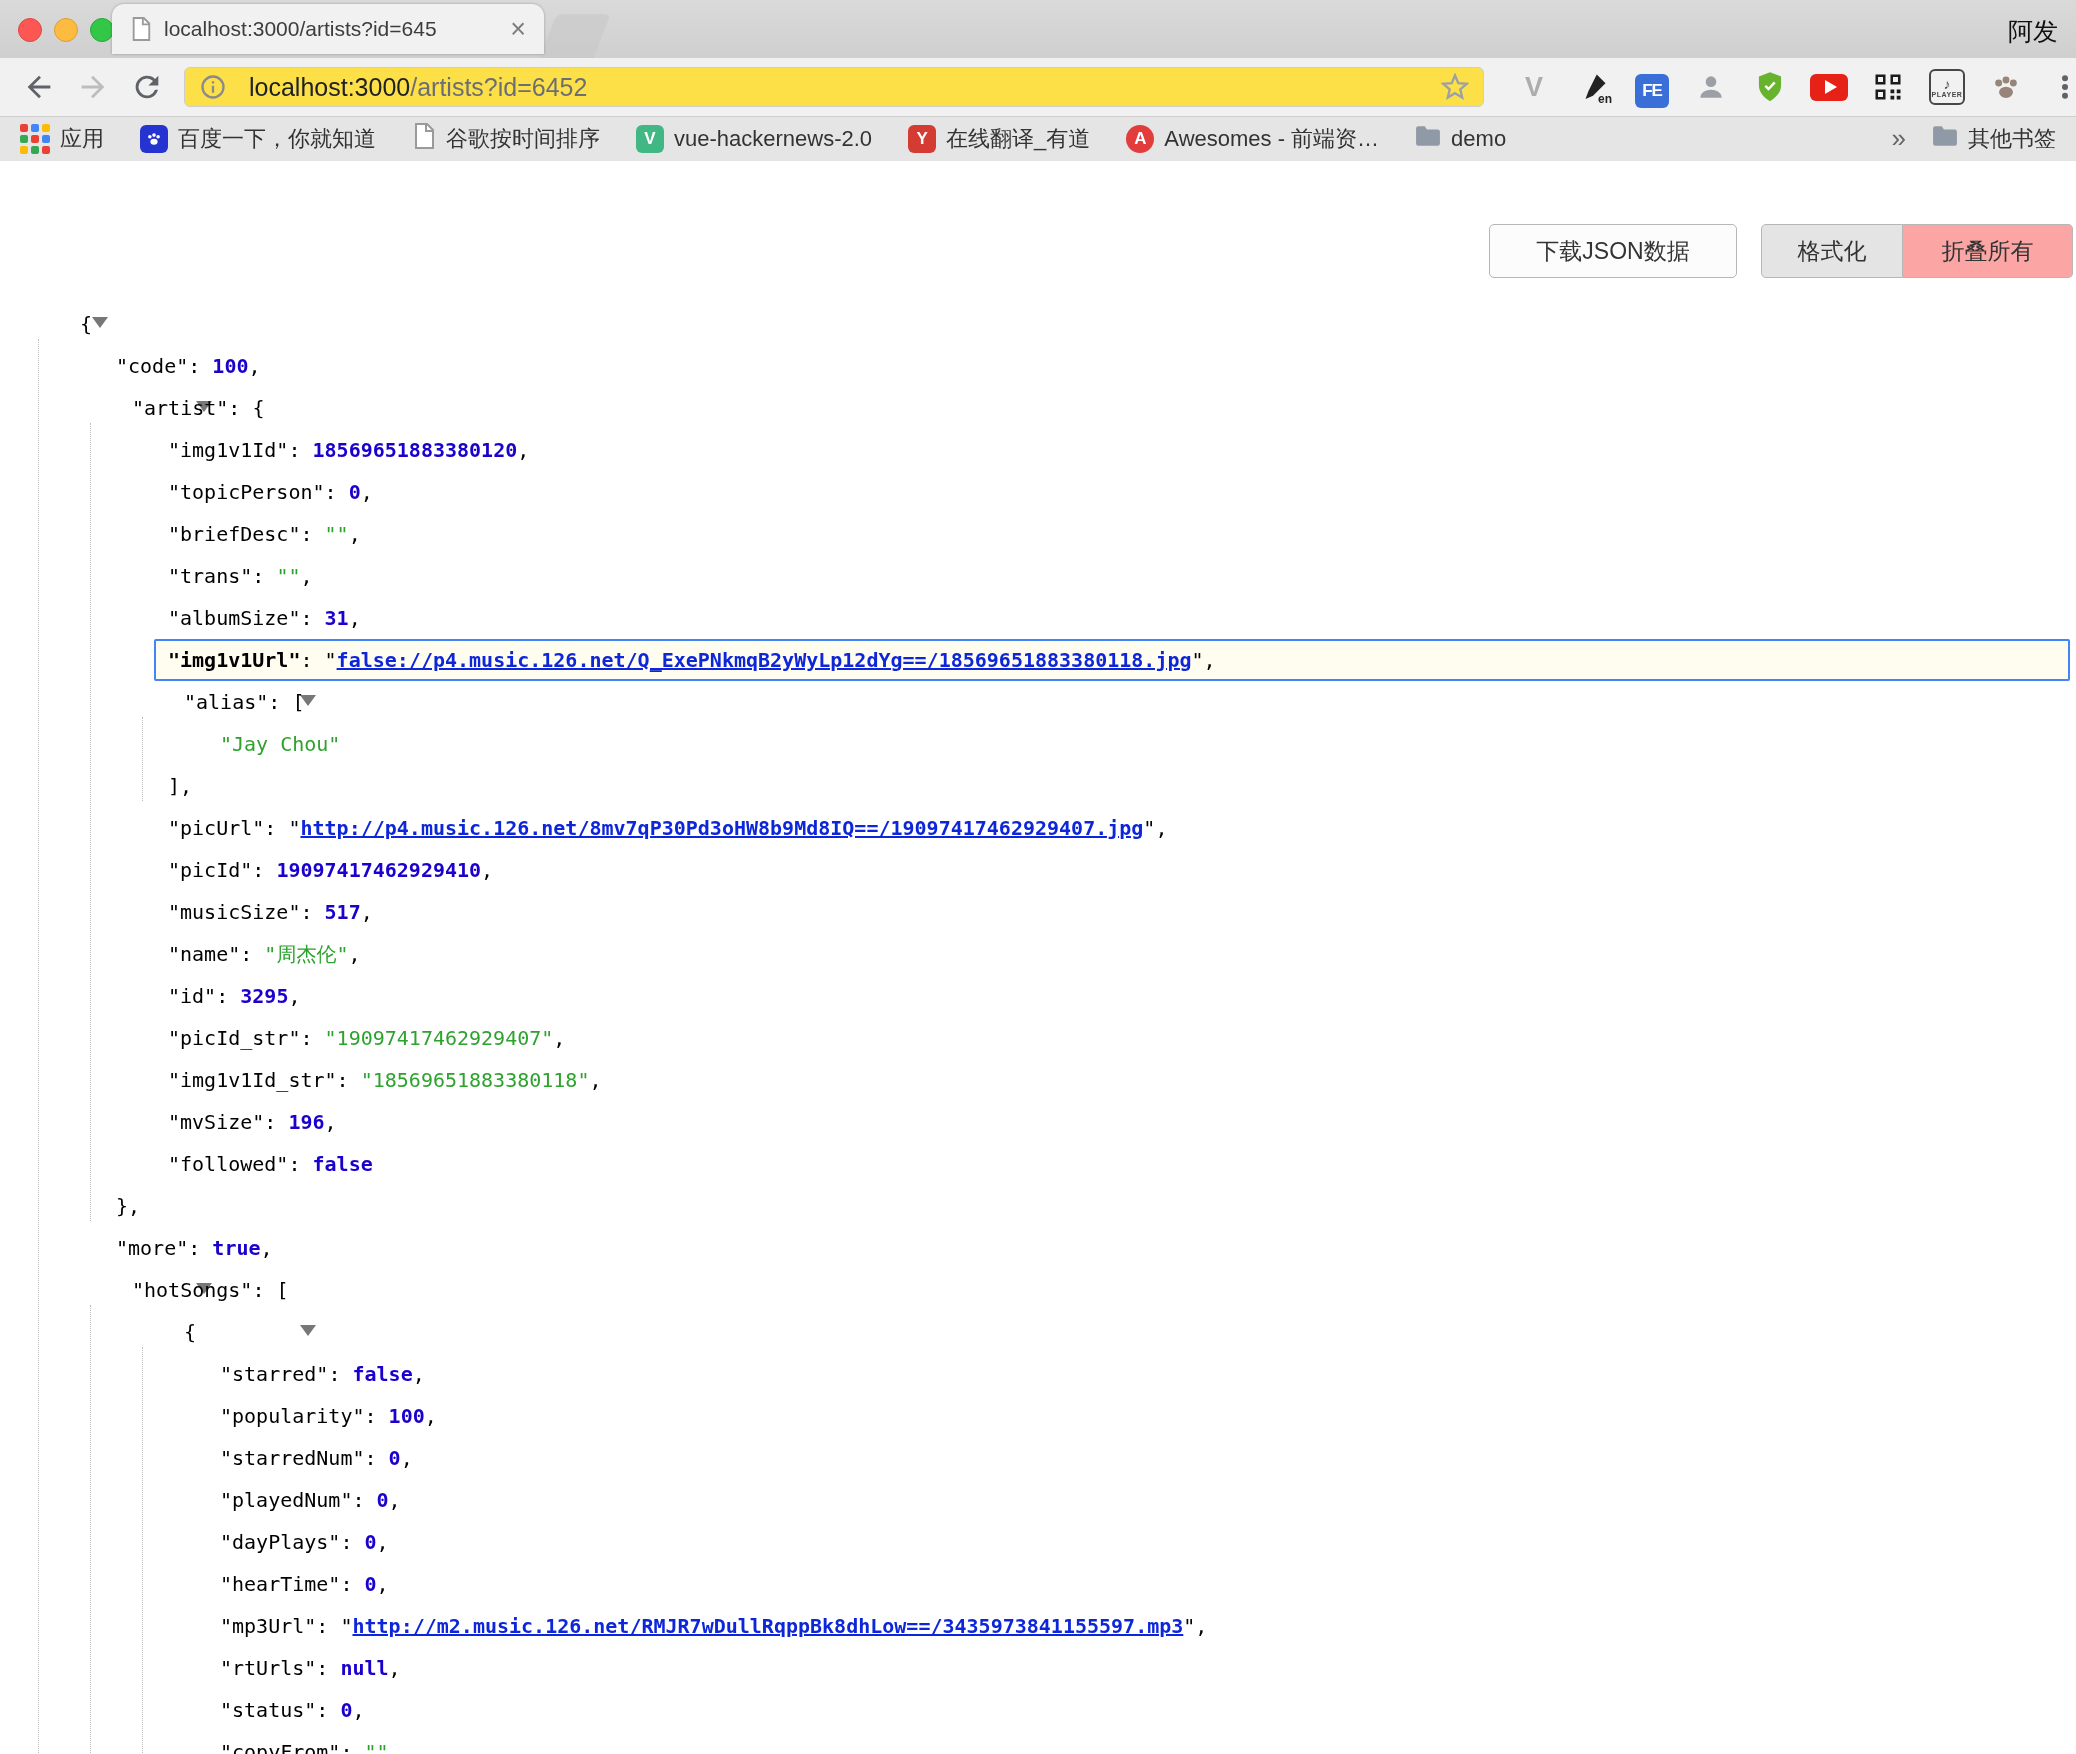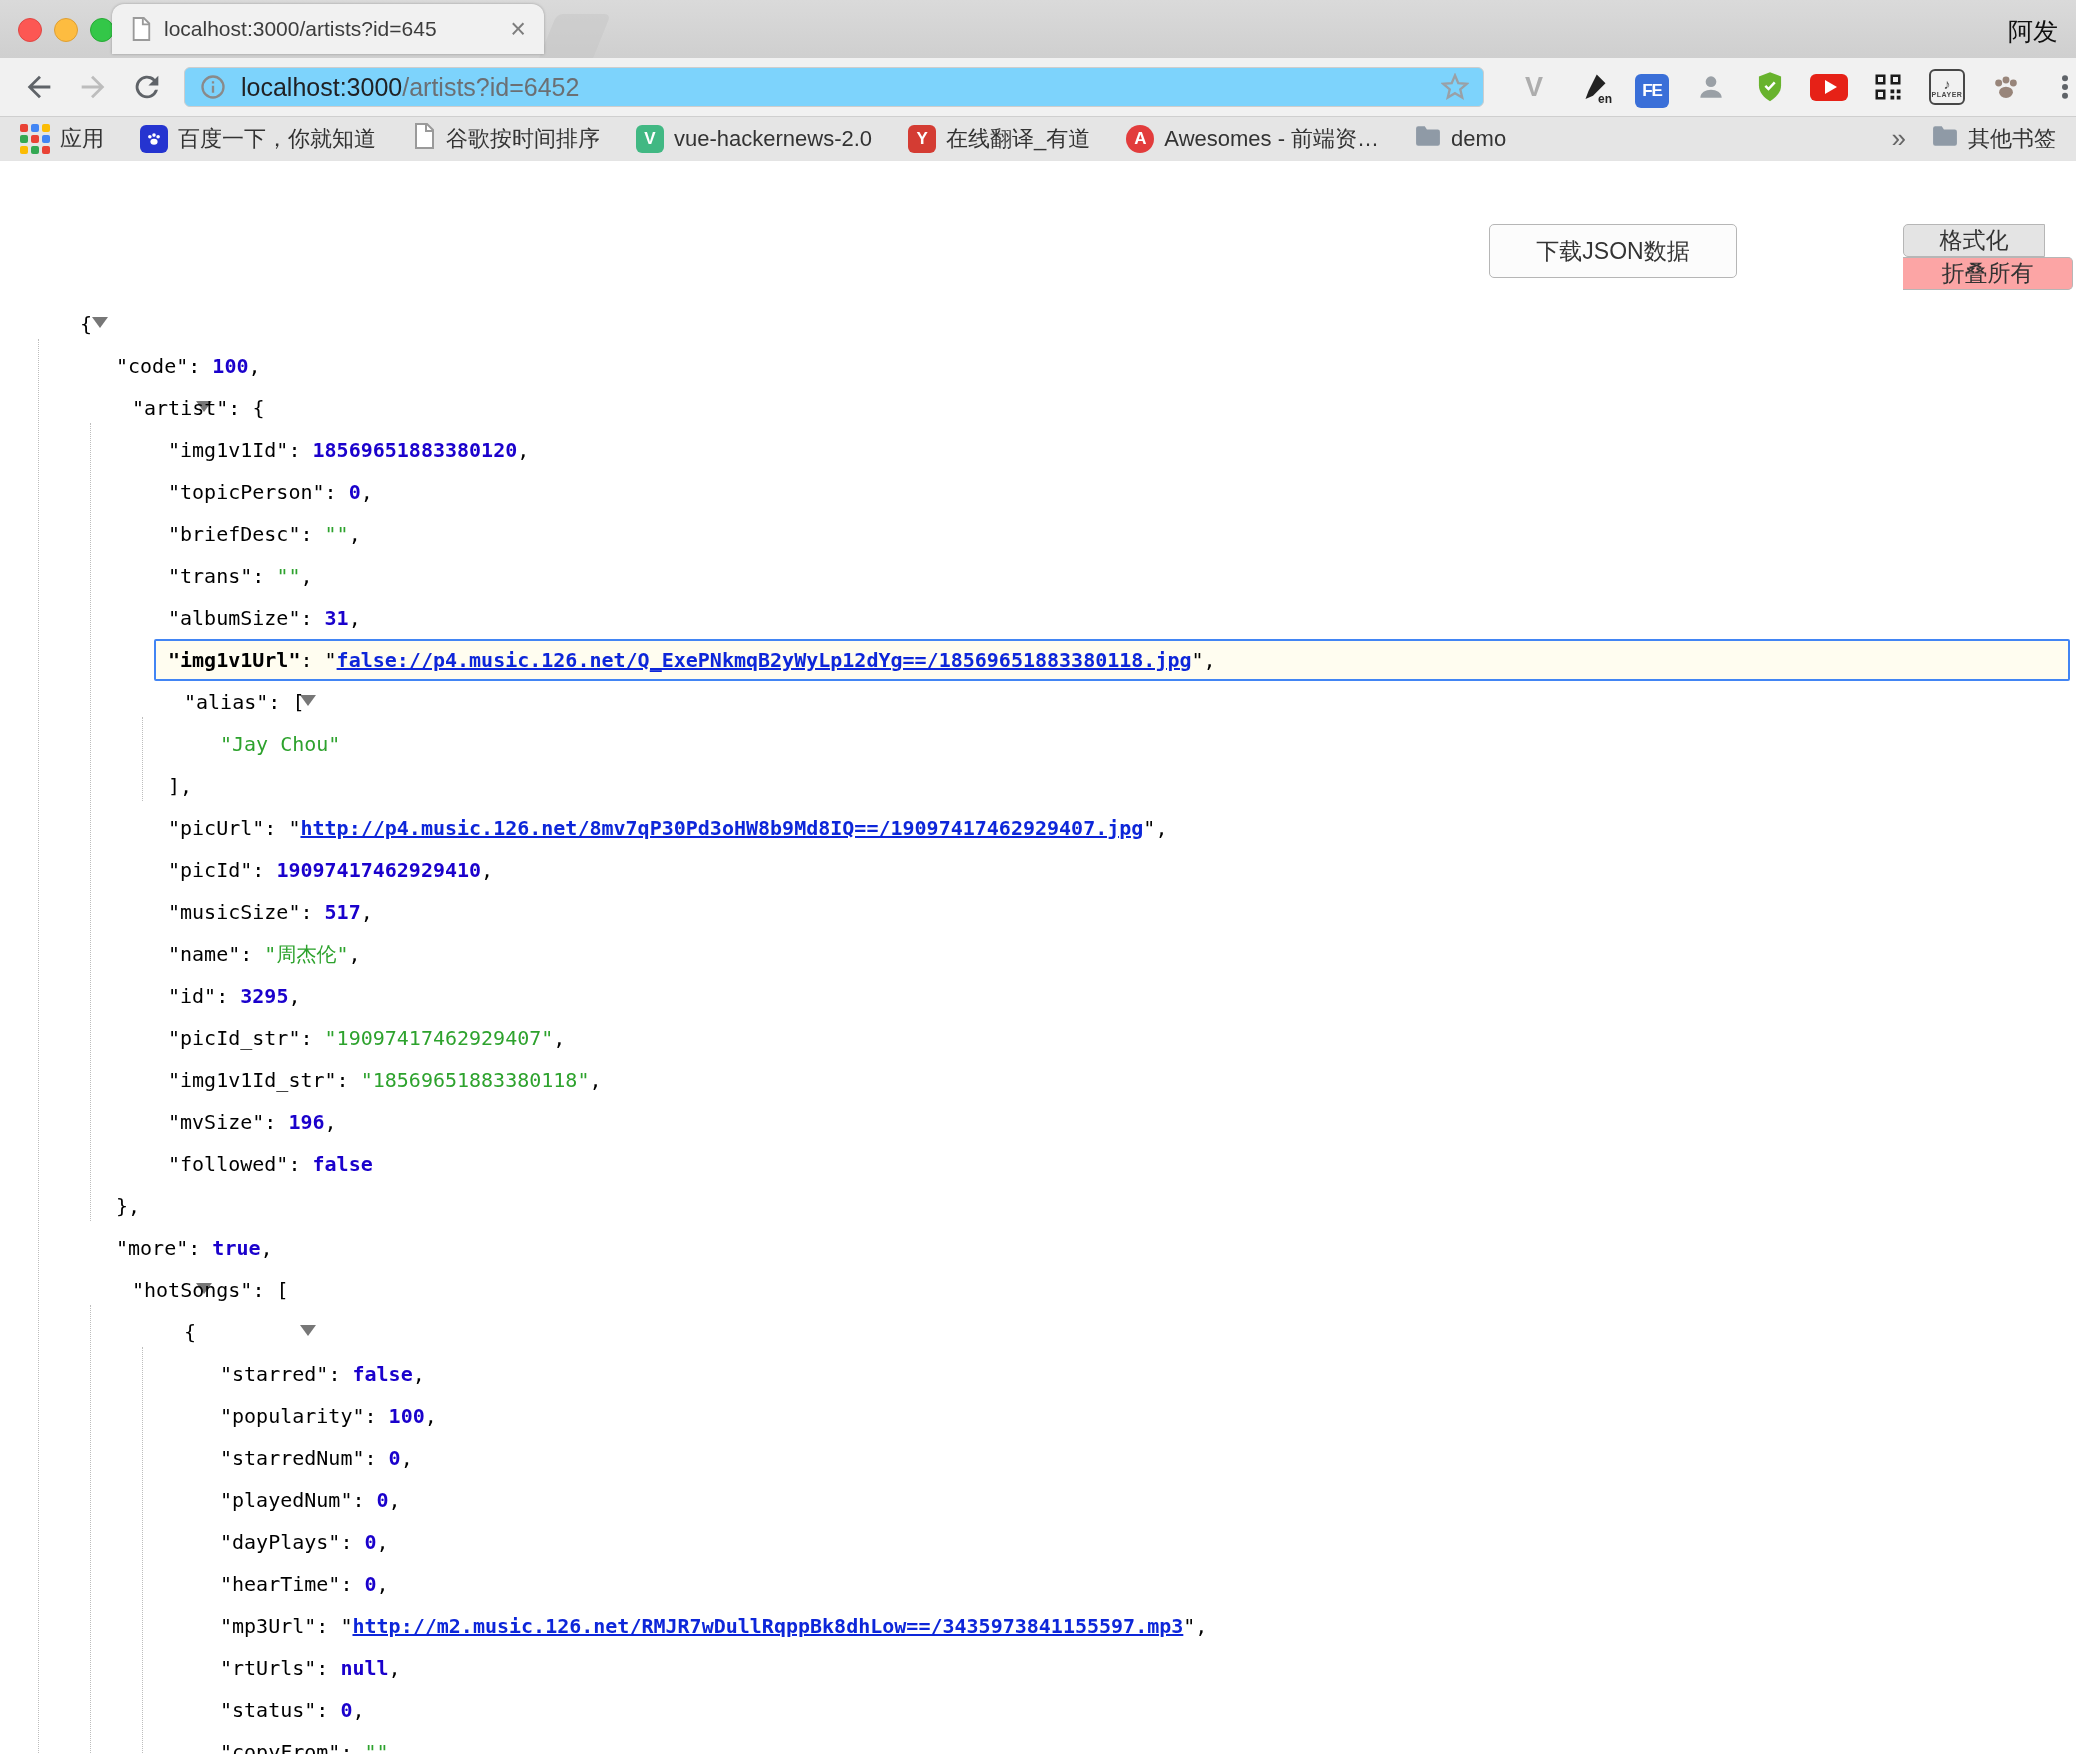--- a/index.html
+++ b/index.html
@@ -18,21 +18,21 @@
   .tab-title{flex:1;font-size:21px;color:#3c3c3c;white-space:nowrap;overflow:hidden;}
   .tab-close{color:#7d7d7d;font-size:27px;line-height:1;}
   .doc-icon svg{display:block}
   .user-label{position:absolute;right:18px;top:15px;font-size:25px;color:#101010;}
 
   
   .navbar{position:absolute;left:0;top:58px;width:100%;height:59px;background:#f1f1f1;border-bottom:1px solid #cfcfcf;display:flex;align-items:center;padding:0 12px;}
   .nav-btn{width:54px;height:54px;display:flex;align-items:center;justify-content:center;flex:none;}
   .nav-btn svg{width:34px;height:34px;}
   .c-dark{color:#5f6368}.c-dis{color:#bdbdbd}
-  .urlbar{flex:none;width:1300px;height:40px;background:#7dd3fc;border:1px solid #cdcdcd;border-radius:6px;display:flex;align-items:center;padding:0 14px;gap:14px;margin-left:10px;}
+  .urlbar{flex:none;width:1300px;height:40px;background:#fde047;border:1px solid #cdcdcd;border-radius:6px;display:flex;align-items:center;padding:0 14px;gap:22px;margin-left:10px;}
   .urlbar svg{width:28px;height:28px;flex:none;}
   .url-text{font-size:25px;white-space:nowrap;overflow:hidden;}
   .url-host{color:#202124;}
   .url-path{color:#6b6f73;}
   .star{margin-left:auto;}
   .ext{display:flex;align-items:center;gap:19px;margin-left:30px;}
   .ext-item{width:40px;height:44px;display:flex;align-items:center;justify-content:center;flex:none;position:relative;}
   .vue-glyph{font-size:27px;font-weight:bold;color:#adadad;}
   .fe-box{width:34px;height:34px;background:#3a6fd8;border-radius:6px;color:#fff;font-size:17px;font-weight:bold;display:flex;align-items:center;justify-content:center;letter-spacing:-1px;margin-top:8px;}
   .yt{width:38px;height:27px;background:#e62117;border-radius:6px;display:flex;align-items:center;justify-content:center;}
@@ -51,21 +51,21 @@
   .fav.baidu{background:#2534d0;}
   .fav.vue{background:#41b883;}
   .fav.youdao{background:#d43c33;}
   .fav.awesomes{background:#e23c3c;border-radius:50%;}
   .bm-right{margin-left:auto;display:flex;align-items:center;gap:26px;}
   .chev{color:#666;font-size:26px;}
 
   
   .content{position:absolute;left:0;top:161px;width:100%;height:1593px;background:#fff;}
   .dl-btn{position:absolute;right:339px;top:63px;width:248px;height:54px;border:1px solid #b6b6b6;border-radius:5px;background:#fcfcfc;font-size:23px;color:#333;display:flex;align-items:center;justify-content:center;font-family:"Liberation Sans",sans-serif;}
-  .btn-group{position:absolute;right:3px;top:63px;height:54px;display:flex;flex-direction:column;}
+  .btn-group{position:absolute;right:3px;top:63px;height:54px;display:flex;}
   .bg-btn{height:54px;border:1px solid #b6b6b6;font-size:23px;color:#333;display:flex;align-items:center;justify-content:center;font-family:"Liberation Sans",sans-serif;}
   .bg-btn.first{width:142px;border-radius:5px 0 0 5px;background:#e4e4e4;}
   .bg-btn.last{width:170px;border-radius:0 5px 5px 0;border-left:none;background:#fca5a5;}
 
   
   .json-tree{position:absolute;left:0;top:142px;width:100%;height:1451px;font-family:"DejaVu Sans Mono","Liberation Mono",monospace;font-size:20px;}
   .jrow{position:relative;height:42px;line-height:42px;white-space:pre;color:#000;}
   .jrow span,.jrow a{position:relative;z-index:1;}
   .tk-k{color:var(--key,#000);}
   .tk-p{color:#000;}

